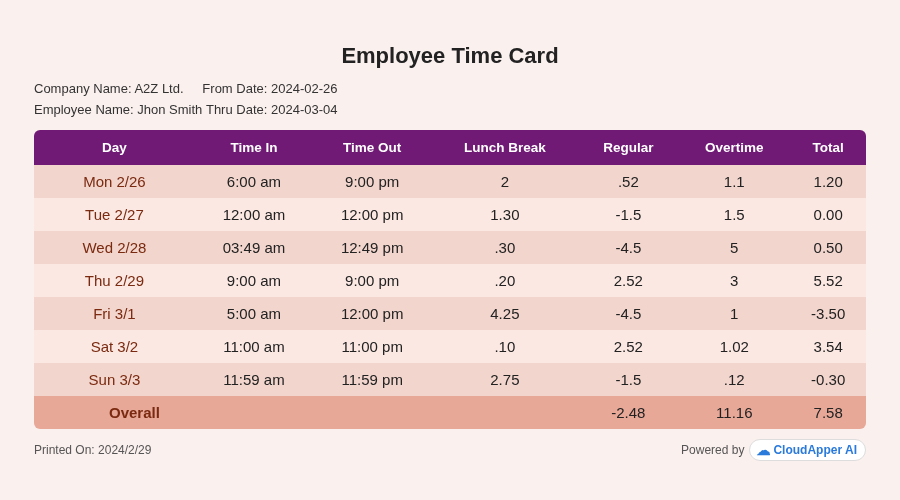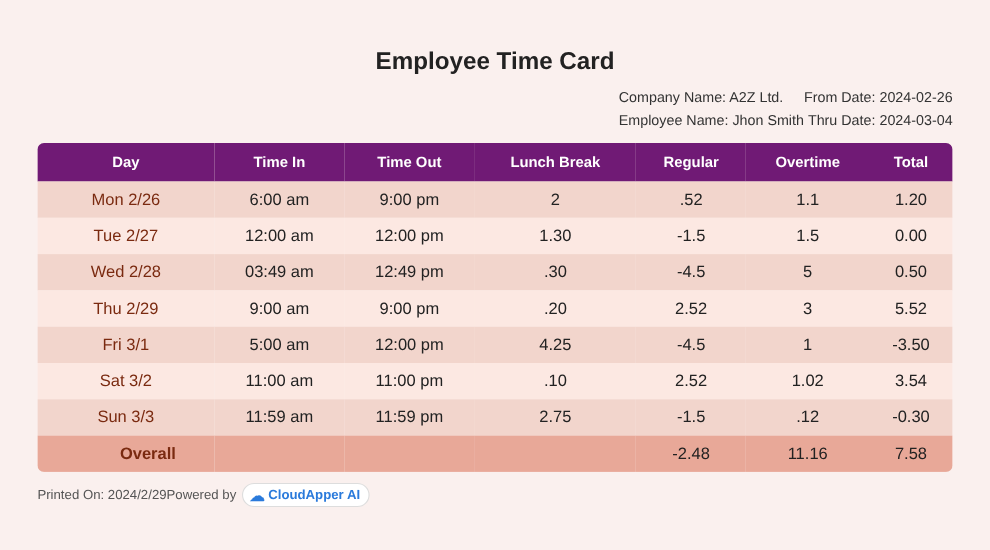--- a/index.html
+++ b/index.html
@@ -20,21 +20,21 @@
     }
     .title {
       text-align: center;
       font-size: 22px;
       font-weight: 700;
       color: #222;
       margin-bottom: 10px;
     }
     .meta-row {
       display: flex;
-      justify-content: flex-end;
+      justify-content: flex-start;
       margin-bottom: 10px;
     }
     .meta-left, .meta-right {
       font-size: 13px;
       color: #333;
       line-height: 1.6;
     }
     .meta-right {
       text-align: right;
     }
@@ -68,21 +68,21 @@
       font-size: 15px;
       text-align: center;
       color: #222;
     }
     tbody td:first-child {
       color: #7a2a10;
       font-weight: 500;
     }
     .footer {
       display: flex;
-      justify-content: flex-start;
+      justify-content: space-between;
       align-items: center;
       margin-top: 10px;
       font-size: 12px;
       color: #555;
     }
     .powered-by {
       display: flex;
       align-items: center;
       gap: 5px;
       font-size: 12px;

